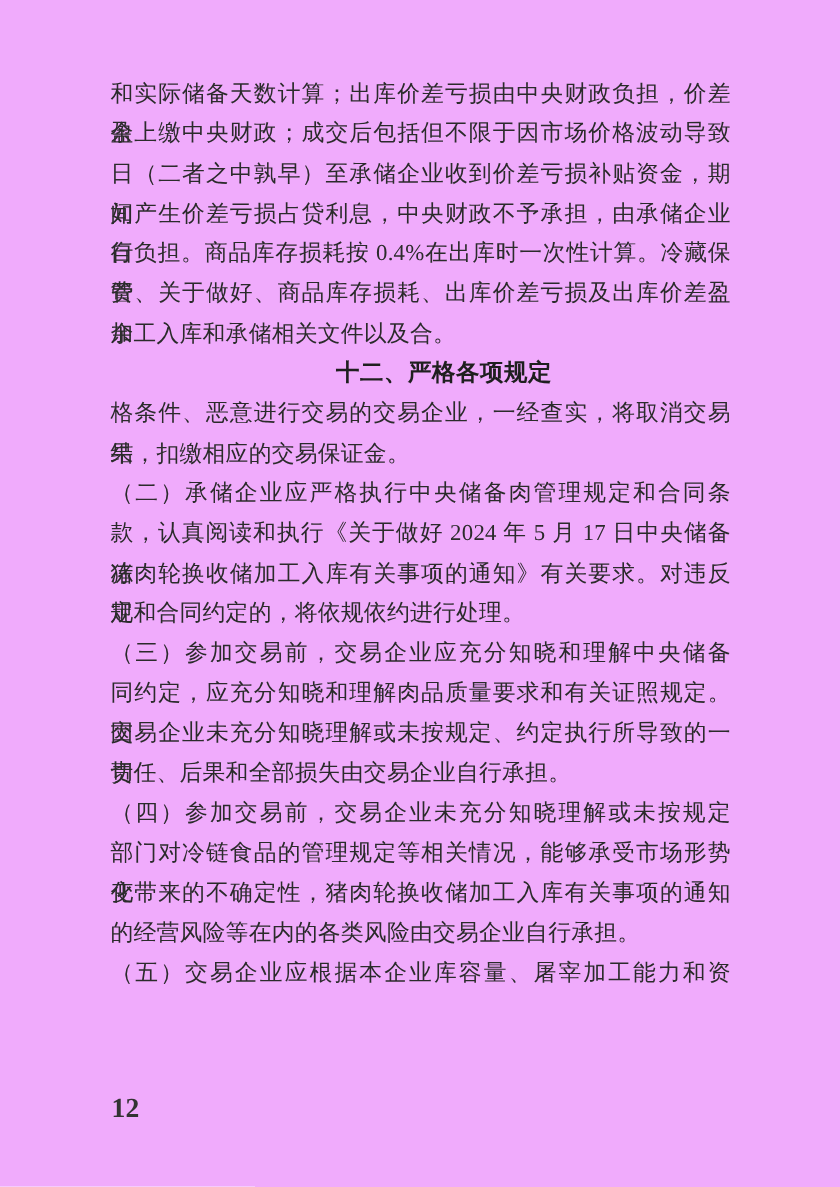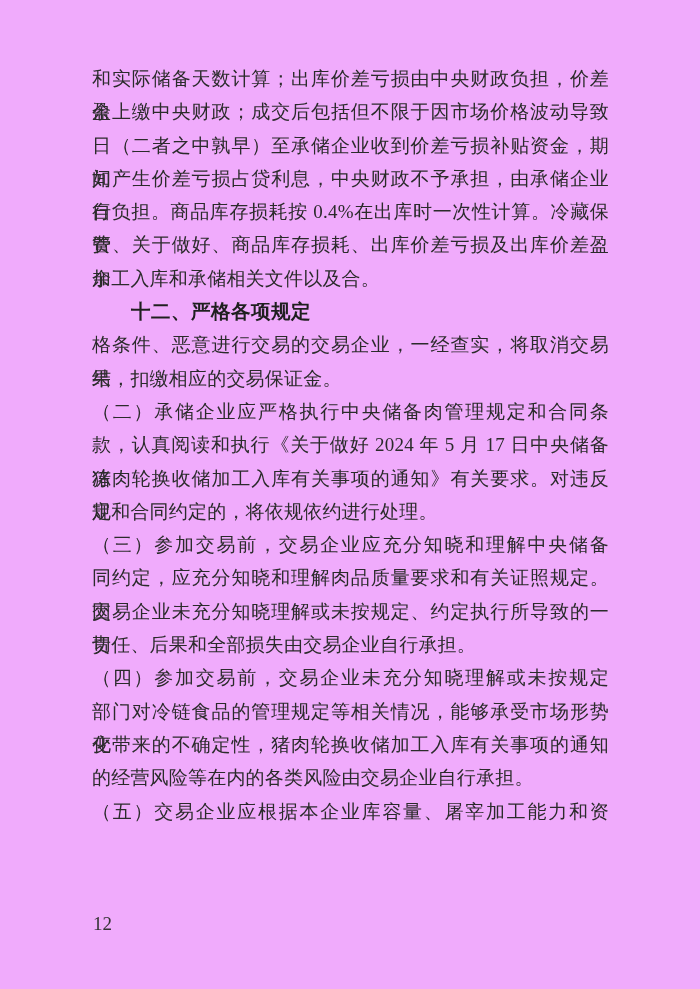--- a/index.html
+++ b/index.html
@@ -31,36 +31,38 @@
     letter-spacing: 0.2px;
   }
   .ln.j {
     white-space: normal;
     text-align: justify;
     text-align-last: justify;
     text-justify: inter-character;
   }
   .ln.first {
     text-indent: 2em;
+    text-align: center;
   }
   .ln.head {
     font-family: "Liberation Sans", "DejaVu Sans", sans-serif;
     font-weight: bold;
     font-size: 19.5px;
     color: #1f1f1f;
     letter-spacing: 0.5px;
   }
   .page-number {
     position: absolute;
     left: 93px;
     top: 912px;
-    font-size: 19px;
+    font-size: 23px;
     line-height: 24px;
     color: #333333;
     font-family: "Liberation Serif", "DejaVu Serif", serif;
+    font-weight: bold;
   }
 </style>
 </head>
 <body>
 
 <div class="page">
   <div class="content">
 
     <div class="ln j">和实际储备天数计算；出库价差亏损由中央财政负担，价差盈</div>
     <div class="ln j">余上缴中央财政；成交后包括但不限于因市场价格波动导致</div>

